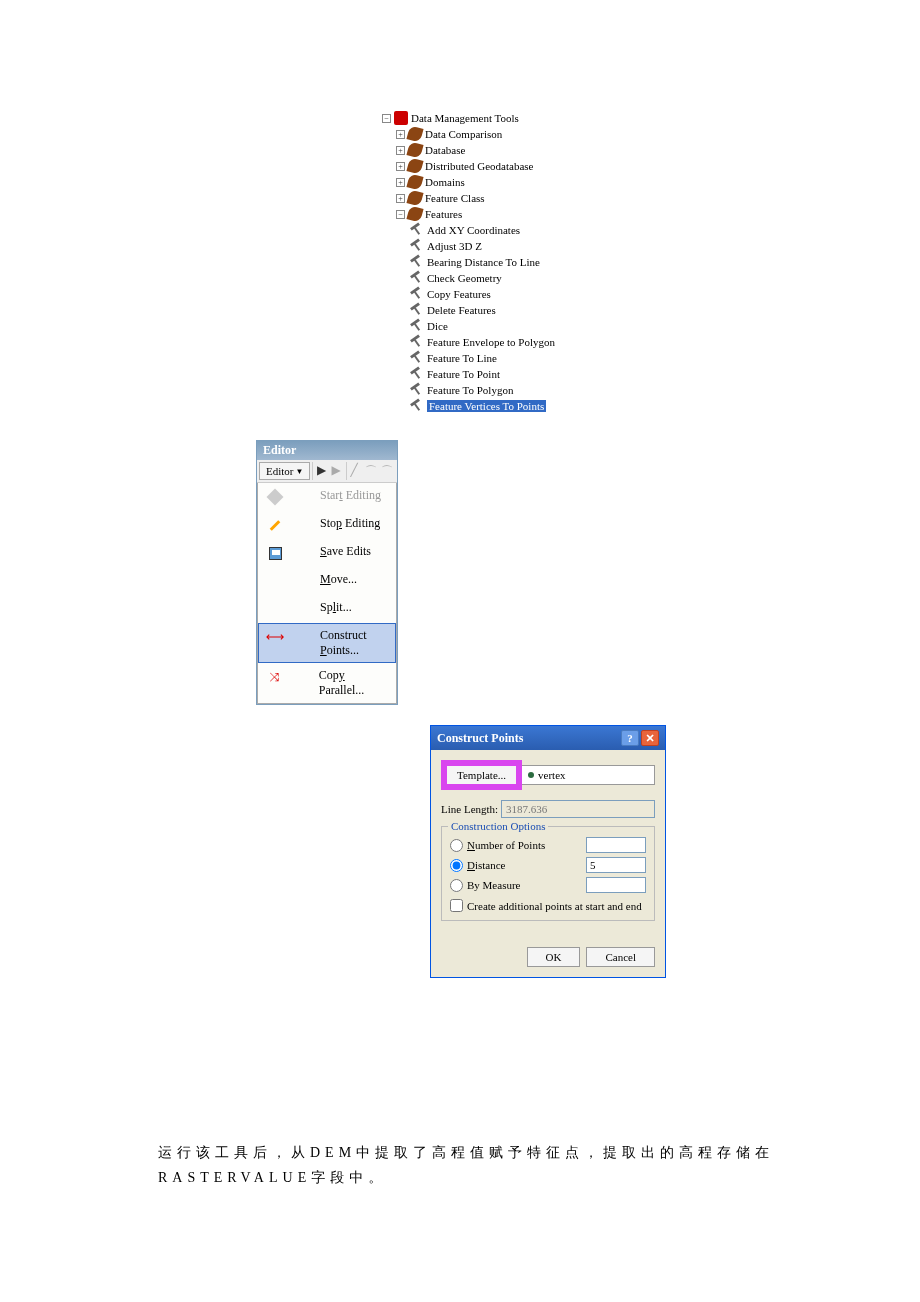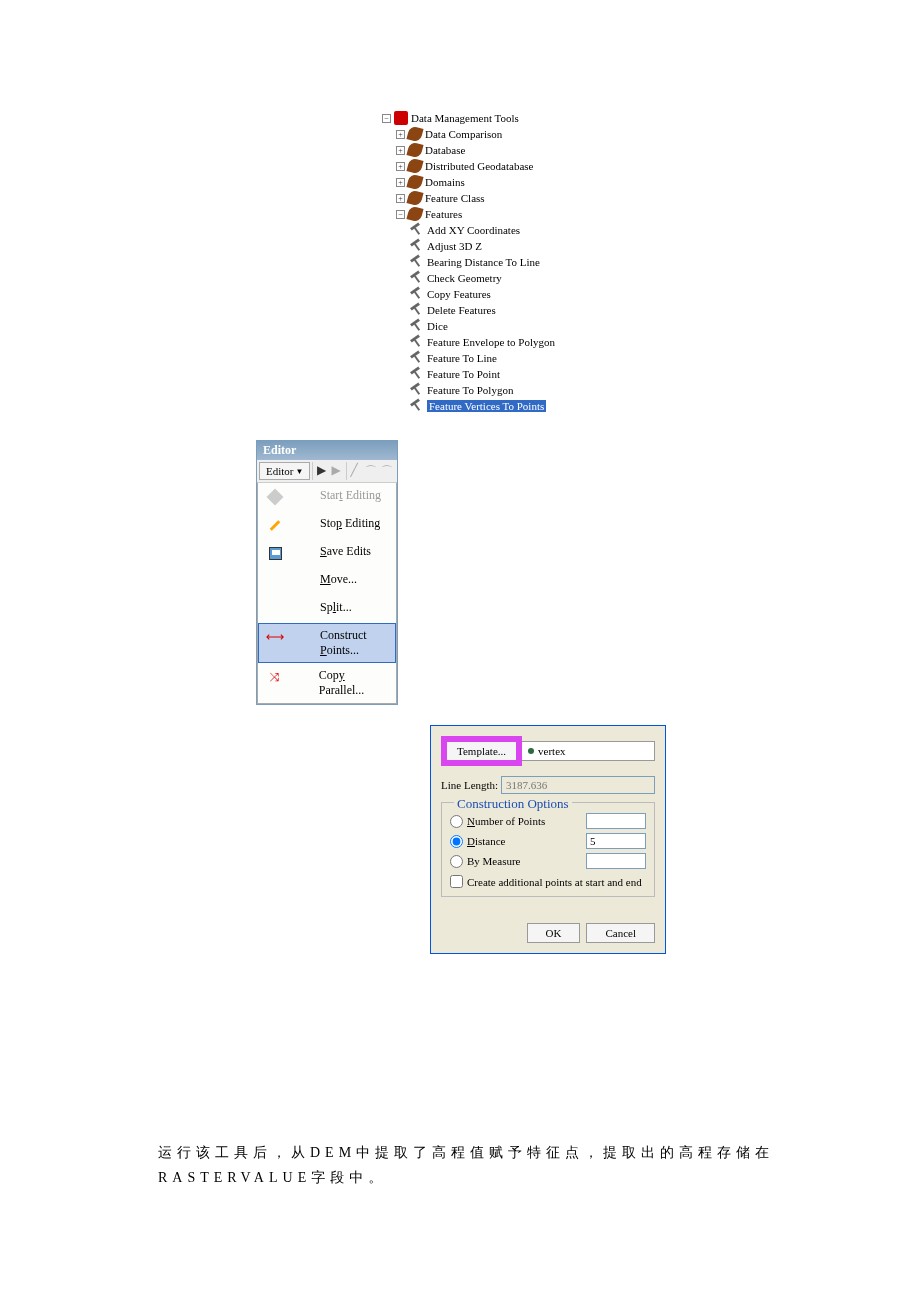--- a/index.html
+++ b/index.html
@@ -52,21 +52,21 @@
     .dialog-body { padding: 10px; }
     .template-row { display: flex; align-items: center; margin-bottom: 10px; }
     .template-btn { border: 6px solid #d946ef; background: #f5f5f5; padding: 3px 10px; font-size: 11px; cursor: pointer; }
     .vertex-display { flex: 1; border: 1px solid #999; border-left: none; padding: 3px 6px; background: #fff; display: flex; align-items: center; font-size: 11px; }
     .dot { width: 6px; height: 6px; background: #2b6b3f; border-radius: 50%; margin-right: 4px; }
     .field-row { display: flex; align-items: center; margin-bottom: 8px; font-size: 11px; }
     .field-label { min-width: 60px; }
     .field-input { flex: 1; border: 1px solid #7b9ebd; padding: 2px 4px; font-size: 11px; }
     .field-input.readonly { background: #ece9d8; color: #777; }
     .fieldset { border: 1px solid #bbb; padding: 6px 8px 8px; margin-bottom: 10px; position: relative; }
-    .fieldset-legend { position: absolute; top: -7px; left: 12px; background: #ece9d8; padding: 0 3px; font-size: 13px; color: #1a4db3; }
+    .fieldset-legend { position: absolute; top: -7px; left: 6px; background: #ece9d8; padding: 0 3px; font-size: 11px; color: #1a4db3; }
     .radio-row { display: flex; align-items: center; margin: 4px 0; font-size: 11px; }
     .radio-row input[type="radio"] { margin-right: 4px; }
     .radio-row input[type="text"] { width: 60px; margin-left: auto; border: 1px solid #7b9ebd; padding: 1px 3px; font-size: 11px; }
     .check-row { font-size: 11px; margin-top: 6px; display: flex; align-items: center; }
     .check-row input { margin-right: 4px; }
     .dialog-buttons { display: flex; justify-content: flex-end; gap: 6px; padding: 6px 10px 10px; }
     .dlg-btn { border: 1px solid #999; background: #f5f5f5; padding: 3px 18px; font-size: 11px; cursor: pointer; }
     
     .body-text { position: absolute; left: 158px; top: 1140px; width: 620px; font-size: 14px; line-height: 1.8; letter-spacing: 5px; }
   </style>
@@ -206,20 +206,27 @@
         <span>Construct <span class="uline">P</span>oints...</span>
       </div>
     <div class="menu-item">
         <span class="menu-icon para-icon">⤨</span>
         <span>Cop<span class="uline">y</span> Parallel...</span>
       </div>
   </div>
 </div>
 
 <div class="dialog">
+  <div class="dialog-title">
+    <span>Construct Points</span>
+    <div class="title-btns">
+      <div class="title-btn help-btn">?</div>
+      <div class="title-btn close-btn">✕</div>
+    </div>
+  </div>
   <div class="dialog-body">
     <div class="template-row">
       <button class="template-btn">Template...</button>
       <div class="vertex-display">
         <span class="dot"></span>
         <span>vertex</span>
       </div>
     </div>
     <div class="field-row">
       <span class="field-label">Line Length:</span>

